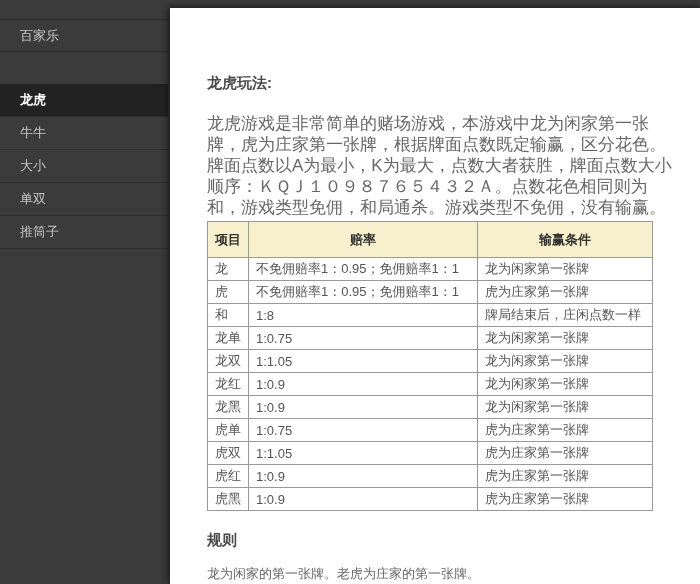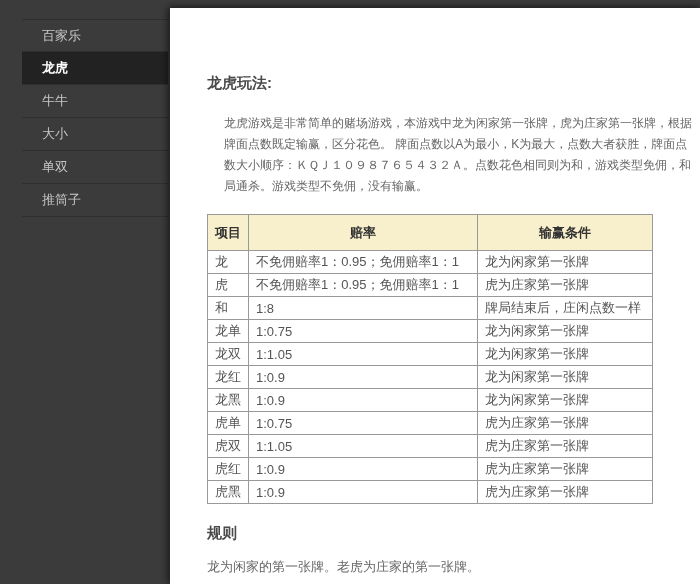--- a/index.html
+++ b/index.html
@@ -9,59 +9,59 @@
     overflow: hidden;
     background: #3b3b3b;
     font-family: "Liberation Sans", "DejaVu Sans", sans-serif;
   }
   
   .sidebar {
     position: absolute; left: 0; top: 0;
     width: 168px; height: 584px;
     background: #3b3b3b;
     padding-top: 19px;
-    padding-left: 22px;
   }
   .side-item {
     height: 33px; line-height: 32px;
     padding-left: 20px;
     font-size: 13px;
     color: #c7c7c7;
     border-bottom: 1px solid #2f2f2f;
     cursor: pointer;
     white-space: nowrap;
   }
   .side-item:first-child { border-top: 1px solid #2f2f2f; }
   .side-item.active {
     background: #222222;
     color: #ffffff;
     font-weight: bold;
+    margin-top: 32px;
   }
   
   .panel {
     position: absolute; left: 170px; top: 8px;
     width: 530px; height: 576px;
     background: #ffffff;
     box-shadow: -4px 0 6px rgba(0,0,0,0.35), 0 -3px 4px rgba(0,0,0,0.25);
     padding: 47px 25px 0 37px;
     overflow: hidden;
   }
   .page-title, .rules-heading {
     font-size: 15px;
     font-weight: bold;
     color: #4a4a4a;
     line-height: 20px;
     margin: 18px 0 20px 0;
   }
   .intro {
     width: 468px;
-    font-size: 12px;
+    font-size: 17px;
     line-height: 21px;
     color: #666666;
-    margin: 17px;
+    margin: 0;
   }
   
   table.odds {
     border-collapse: collapse;
     table-layout: fixed;
     width: 445px;
     margin-top: 3px;
   }
   table.odds th, table.odds td {
     border: 1px solid #999999;

